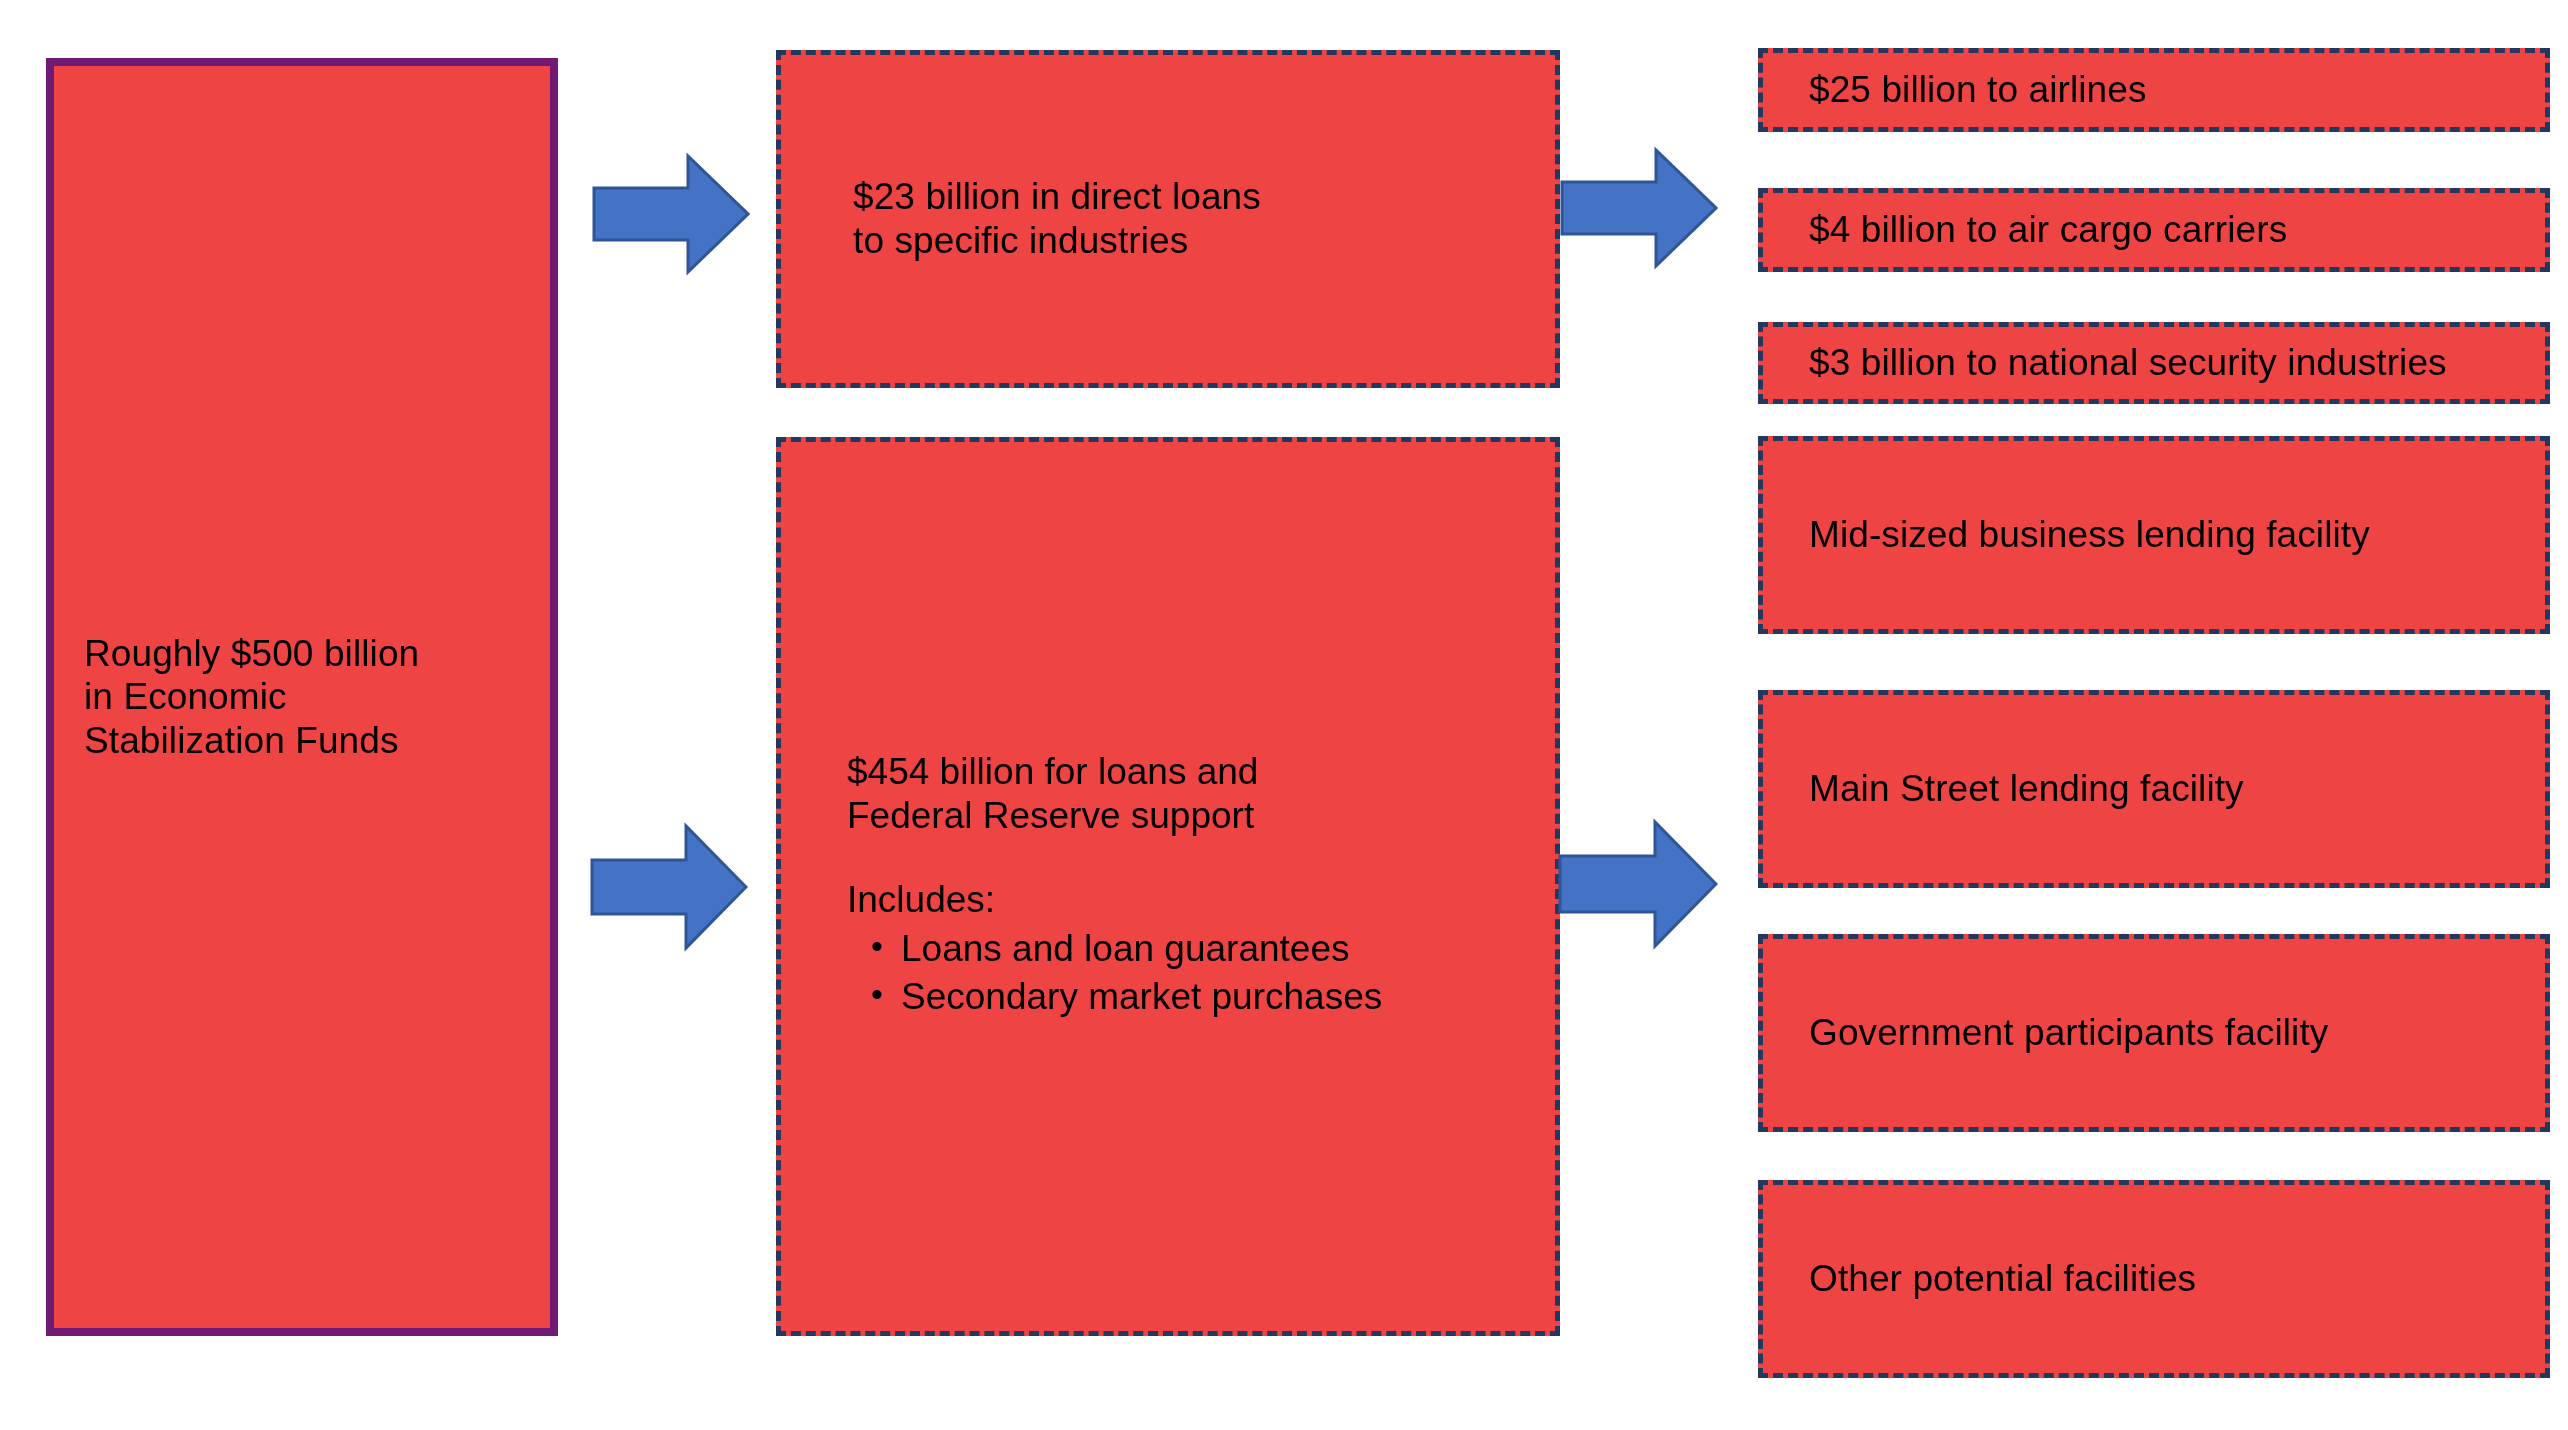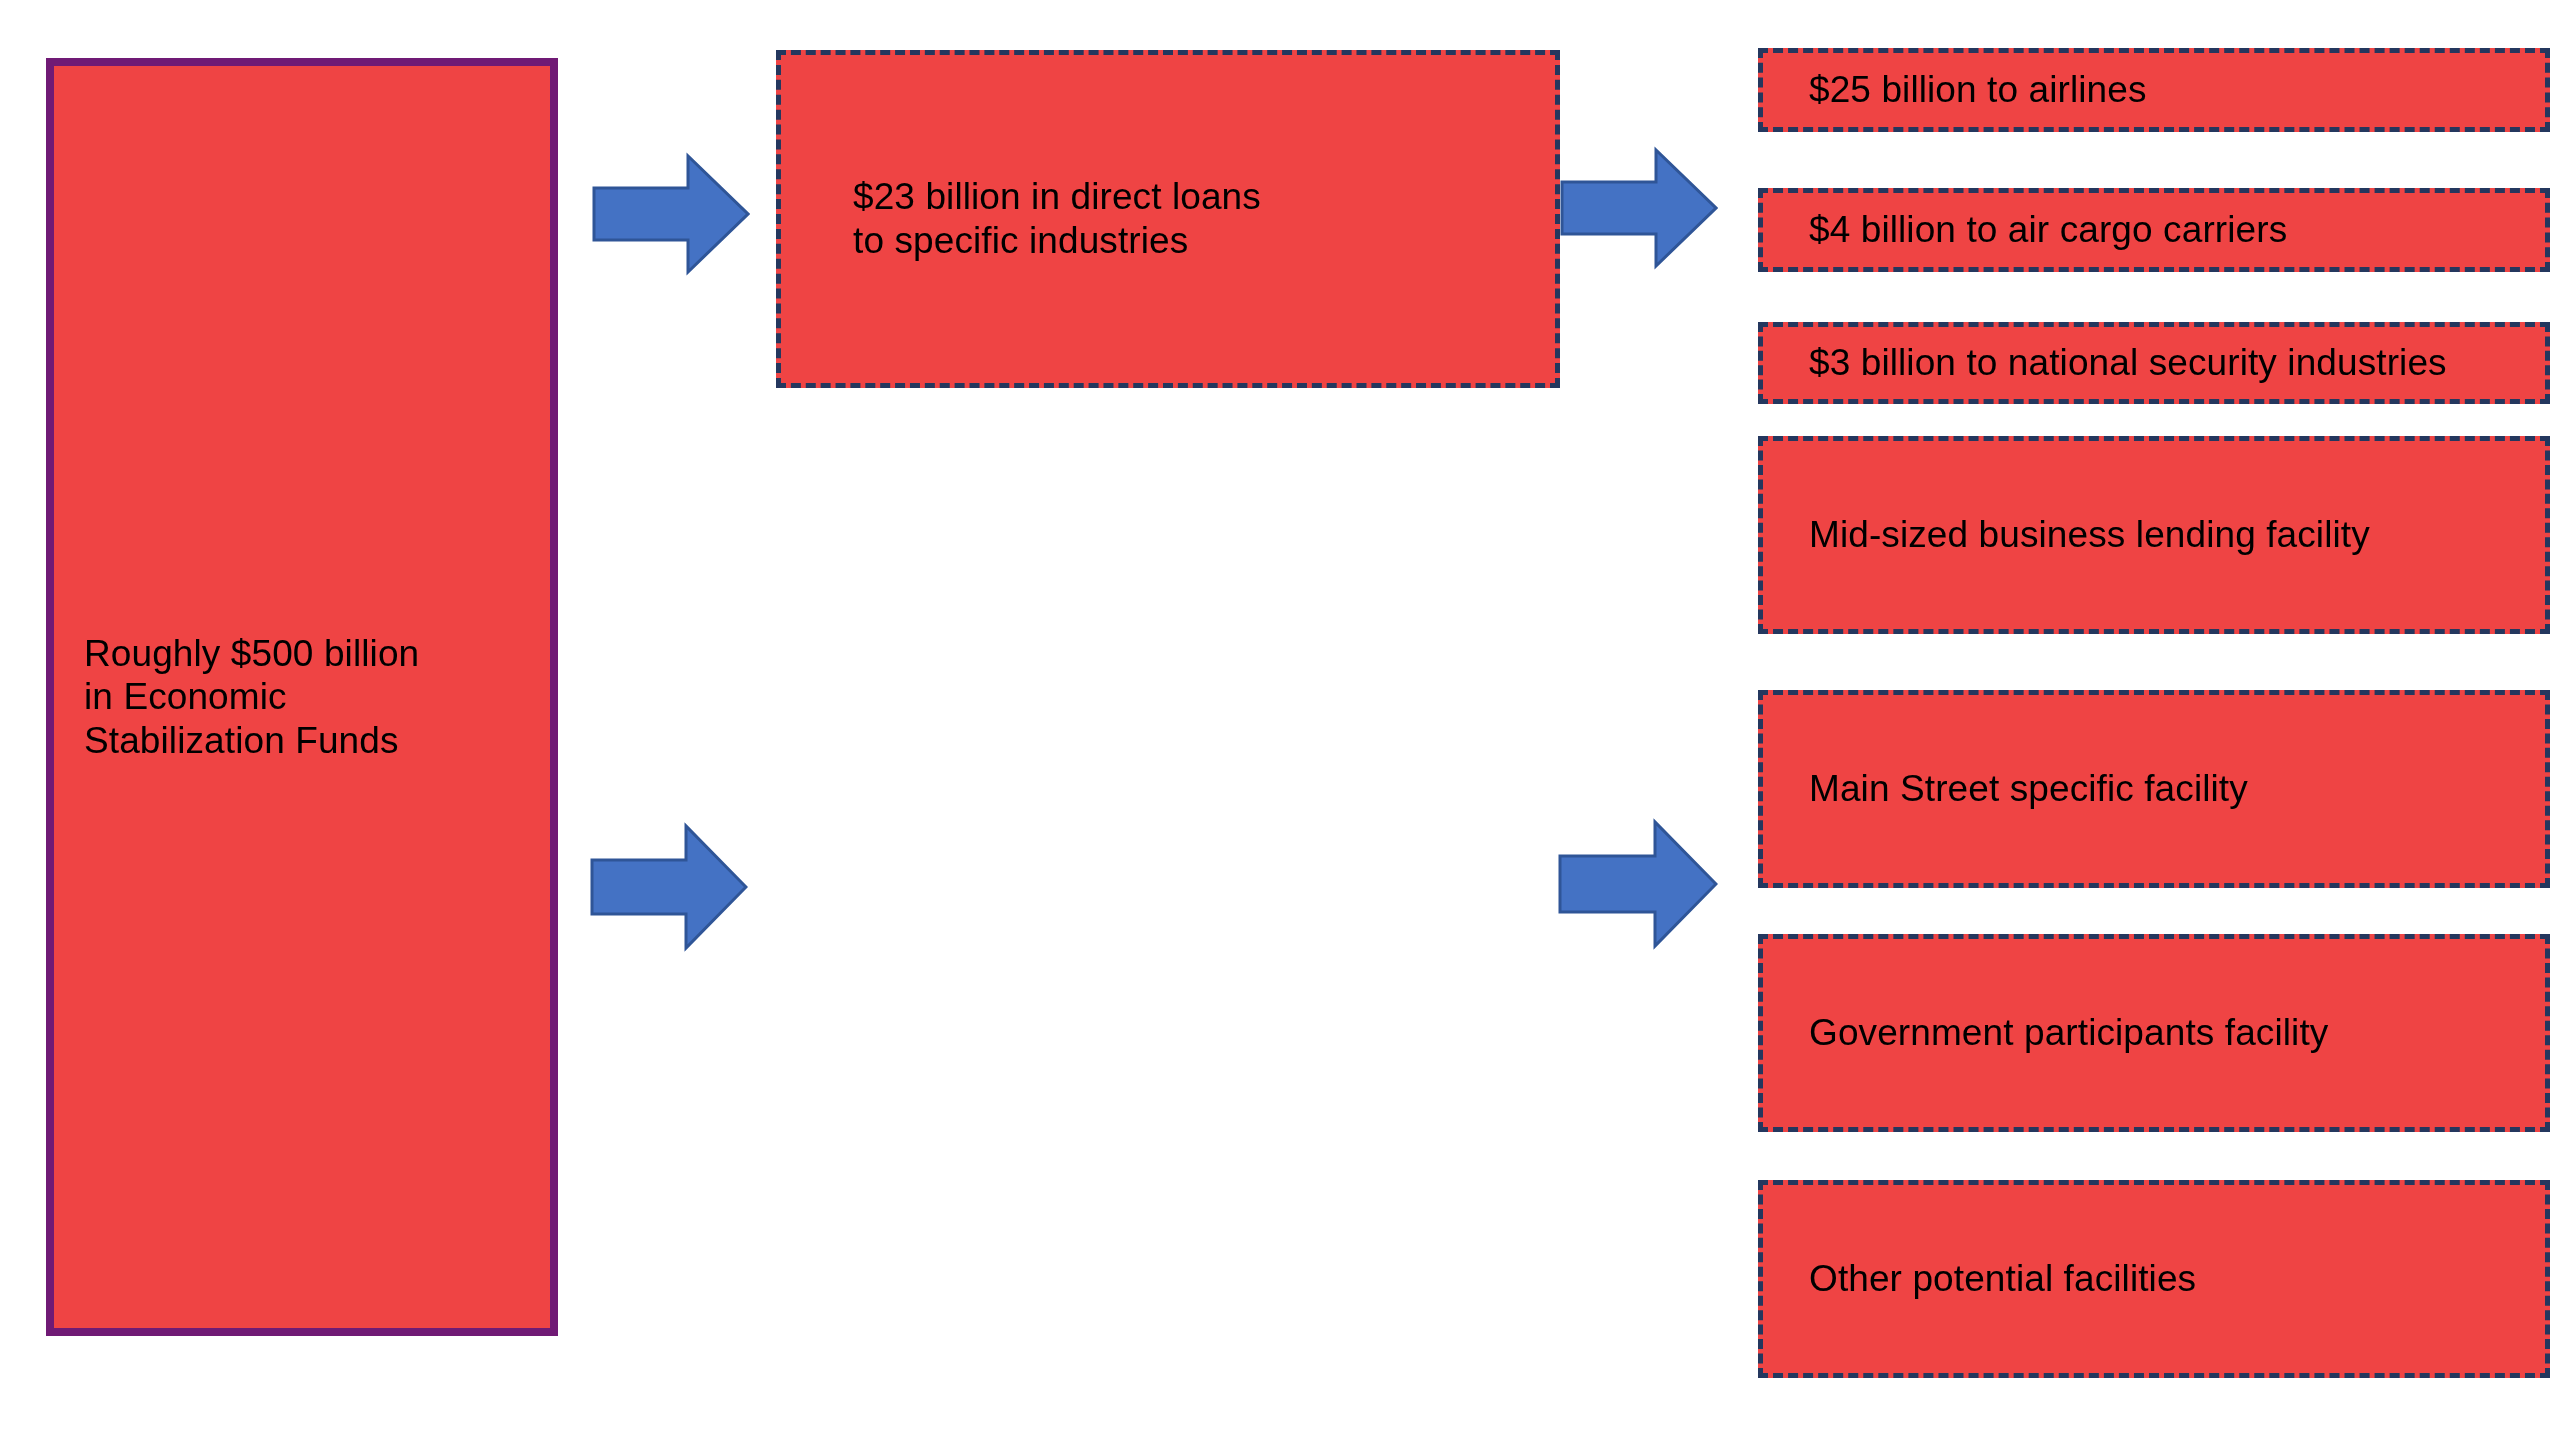--- a/index.html
+++ b/index.html
@@ -113,20 +113,32 @@
 
   <div class="node node-dashed" id="direct-loans-box">
     <div class="node-text">$23 billion in direct loans
 to specific industries</div>
   </div>
 
   <svg class="arrow" id="arrow-direct-to-airline" viewBox="0 0 158 124">
     <polygon points="2,36 96,36 96,4 156,62 96,120 96,88 2,88" fill="#4472C4" stroke="#2F5597" stroke-width="3"></polygon>
   </svg>
 
+  <div class="node node-dashed" id="fed-support-box">
+    <div id="fed-support-body">
+      <p class="para">$454 billion for loans and
+Federal Reserve support</p>
+      <div class="spacer"></div>
+      <p class="includes">Includes:</p>
+      <ul>
+        <li>Loans and loan guarantees</li>
+        <li>Secondary market purchases</li>
+      </ul>
+    </div>
+  </div>
 
   <svg class="arrow" id="arrow-source-to-fed" viewBox="0 0 158 130">
     <polygon points="2,38 96,38 96,4 156,65 96,126 96,92 2,92" fill="#4472C4" stroke="#2F5597" stroke-width="3"></polygon>
   </svg>
 
   <svg class="arrow" id="arrow-fed-to-facilities" viewBox="0 0 160 132">
     <polygon points="2,38 97,38 97,4 158,66 97,128 97,94 2,94" fill="#4472C4" stroke="#2F5597" stroke-width="3"></polygon>
   </svg>
 
   <div class="node node-dashed right-node" id="airlines-box">
@@ -139,21 +151,21 @@
 
   <div class="node node-dashed right-node" id="natsec-box">
     <div class="node-text">$3 billion to national security industries</div>
   </div>
 
   <div class="node node-dashed right-node" id="midsize-box">
     <div class="node-text">Mid-sized business lending facility</div>
   </div>
 
   <div class="node node-dashed right-node" id="mainstreet-box">
-    <div class="node-text">Main Street specific facility</div>
+    <div class="node-text">Main Street lending facility</div>
   </div>
 
   <div class="node node-dashed right-node" id="otherfacilities-box">
     <div class="node-text">Other potential facilities</div>
   </div>
 
   <div class="node node-dashed right-node" id="govparticipants-box">
     <div class="node-text">Government participants facility</div>
   </div>
 

